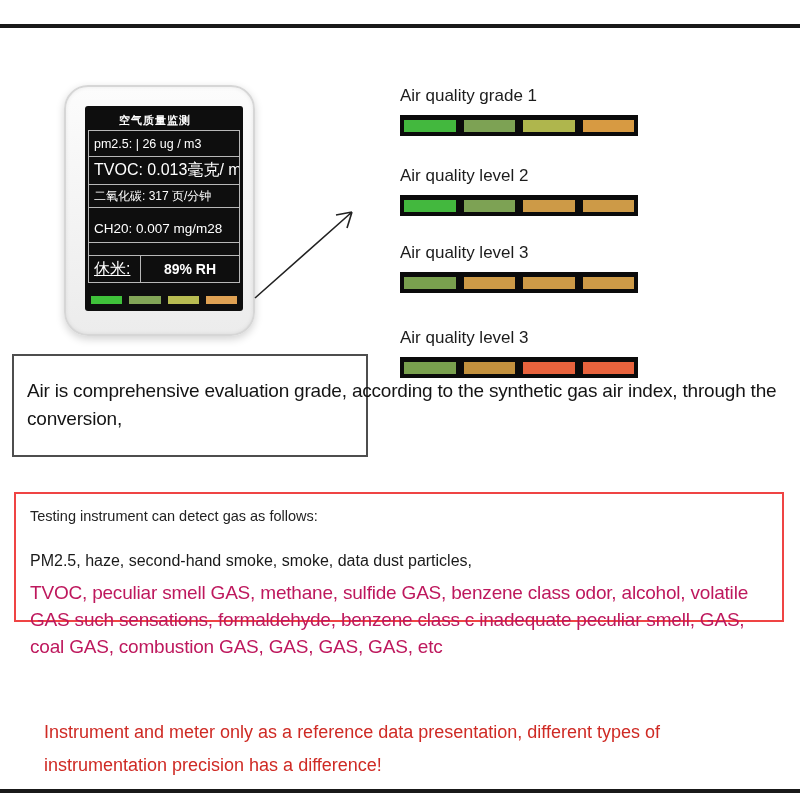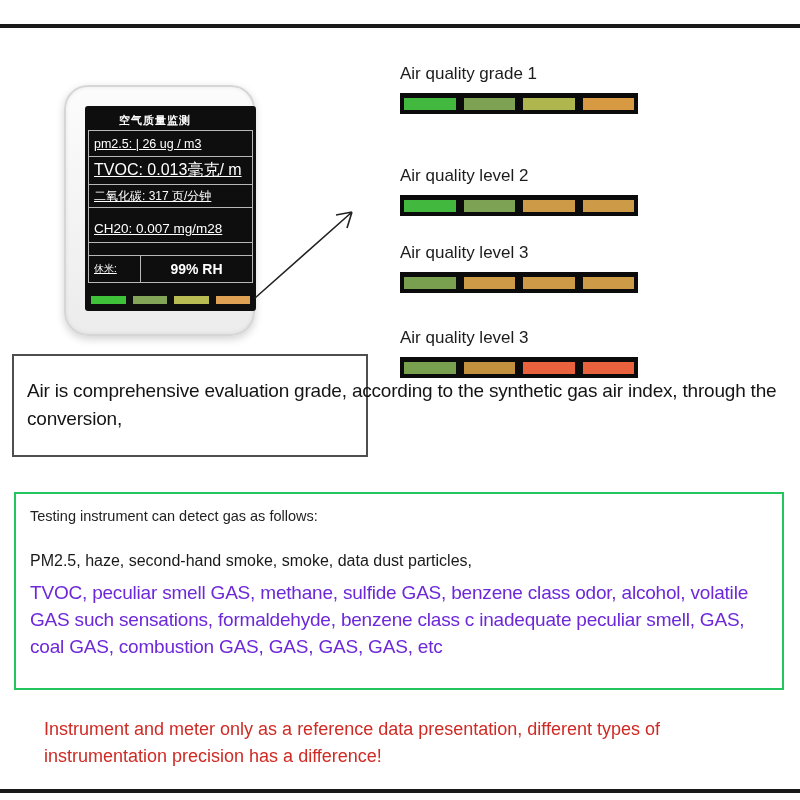--- a/index.html
+++ b/index.html
@@ -8,78 +8,78 @@
 
   .rule{position:absolute;left:0;width:800px;height:4px;background:#191919;}
   .rule-top{top:24px;}
   .rule-bottom{top:789px;}
 
   
   .device{position:absolute;left:64px;top:85px;width:187px;height:247px;
     background:linear-gradient(180deg,#fcfcfc,#ececec);
     border:2px solid #d6d6d6;border-radius:24px;
     box-shadow:0 3px 8px rgba(0,0,0,0.18), inset 0 0 4px rgba(0,0,0,0.08);}
-  .screen{position:absolute;left:19px;top:19px;width:171px;height:205px;background:#0e0e0e;border-radius:3px;}
+  .screen{position:absolute;left:19px;top:19px;width:158px;height:205px;background:#0e0e0e;border-radius:3px;}
   .scr-title{position:absolute;top:7px;left:34px;color:#ffffff;font-size:11px;font-weight:bold;letter-spacing:1px;white-space:nowrap;}
   .scr-table{position:absolute;left:3px;right:3px;top:24px;bottom:28px;
     border:1px solid rgba(255,255,255,0.7);display:flex;flex-direction:column;color:#ffffff;}
-  .scr-row{border-bottom:1px solid rgba(255,255,255,0.7);display:flex;align-items:center;padding-left:5px;white-space:nowrap;overflow:hidden;text-decoration:underline;}
+  .scr-row{border-bottom:1px solid rgba(255,255,255,0.7);display:flex;align-items:center;padding-left:5px;white-space:nowrap;overflow:hidden;}
   .r1{height:25px;font-size:12.5px;}
   .r2{height:27px;font-size:16px;}
   .r3{height:22px;font-size:12px;}
   .r4{height:27px;font-size:13.5px;margin-top:7px;}
   .scr-spacer{flex:1;}
   .scr-bottom{border-top:1px solid rgba(255,255,255,0.7);height:26px;display:flex;}
-  .cell-l{width:46px;border-right:1px solid rgba(255,255,255,0.7);font-size:10px;display:flex;align-items:center;padding-left:5px;white-space:nowrap;text-decoration:underline;}
+  .cell-l{width:46px;border-right:1px solid rgba(255,255,255,0.7);font-size:16px;display:flex;align-items:center;padding-left:5px;white-space:nowrap;text-decoration:underline;}
   .cell-r{flex:1;display:flex;align-items:center;justify-content:center;font-size:14px;font-weight:600;}
   .scr-ind{position:absolute;left:6px;right:6px;bottom:7px;height:8px;display:flex;gap:7px;}
   .ind{flex:1;height:8px;}
 
   
   .arrow{position:absolute;left:235px;top:200px;width:135px;height:115px;}
 
   
   .scale{position:absolute;left:400px;width:238px;}
-  .scale-0{top:64px;} .scale-1{top:166px;} .scale-2{top:243px;} .scale-3{top:328px;}
+  .scale-0{top:86px;} .scale-1{top:166px;} .scale-2{top:243px;} .scale-3{top:328px;}
   .scale-label{font-size:17px;color:#1c1c1c;margin-bottom:9px;white-space:nowrap;}
   .scale-bar{height:21px;background:#0b0b0b;display:flex;align-items:center;gap:8px;padding:0 4px;box-sizing:border-box;}
   .seg{flex:1;height:12px;}
 
   
   .desc-box{position:absolute;left:12px;top:354px;width:352px;height:99px;border:2px solid #4e4e4e;}
   .desc-text{position:absolute;left:27px;top:377px;width:778px;font-size:19px;line-height:28px;color:#141414;letter-spacing:-0.2px;}
 
   
-  .detect-box{position:absolute;left:14px;top:492px;width:770px;height:198px;border:2px solid #22c55e;box-sizing:border-box;padding:14px 0 0 14px;}
+  .detect-box{position:absolute;left:14px;top:492px;width:770px;height:130px;border:2px solid #ef4444;box-sizing:border-box;padding:14px 0 0 14px;}
   .detect-heading{font-size:14.5px;color:#222222;}
   .detect-line1{margin-top:28px;font-size:16px;color:#1a1a1a;}
-  .detect-para{margin-top:9px;font-size:19px;line-height:27px;color:#6d28d9;letter-spacing:-0.2px;width:742px;}
+  .detect-para{margin-top:9px;font-size:19px;line-height:27px;color:#be185d;letter-spacing:-0.2px;width:742px;}
 
   
-  .disclaimer{position:absolute;left:44px;top:716px;width:652px;font-size:18px;line-height:27px;}
+  .disclaimer{position:absolute;left:44px;top:716px;width:652px;font-size:18px;line-height:33px;}
 </style>
 </head>
 <body>
 
 <div class="canvas">
 
   <div class="rule rule-top"></div>
 
   <div class="device">
     <div class="screen">
       <div class="scr-title">空气质量监测</div>
       <div class="scr-table">
         <div class="scr-row r1">pm2.5: | 26 ug / m3</div>
         <div class="scr-row r2">TVOC: 0.013毫克/ m</div>
         <div class="scr-row r3">二氧化碳: 317 页/分钟</div>
         <div class="scr-row r4">CH20: 0.007 mg/m28</div>
         <div class="scr-spacer"></div>
         <div class="scr-bottom">
           <div class="cell-l">休米:</div>
-          <div class="cell-r">99% RH</div>
+          <div class="cell-r">89% RH</div>
         </div>
       </div>
       <div class="scr-ind">
         <span class="ind" style="background: rgb(63, 193, 58);"></span>
         <span class="ind" style="background: rgb(130, 165, 87);"></span>
         <span class="ind" style="background: rgb(184, 188, 82);"></span>
         <span class="ind" style="background: rgb(223, 161, 83);"></span>
       </div>
     </div>
   </div>

